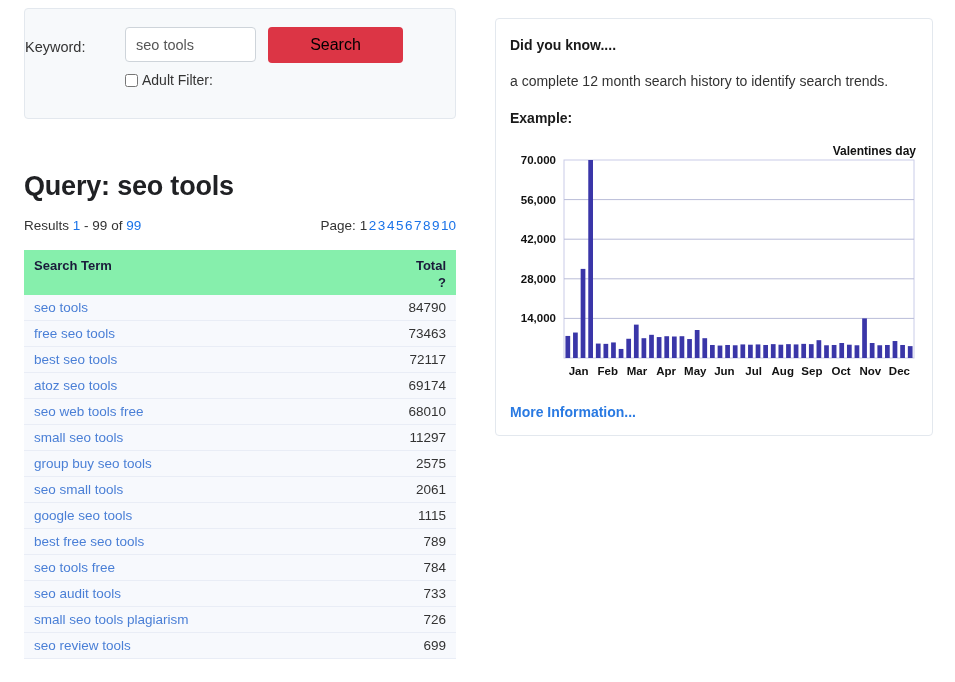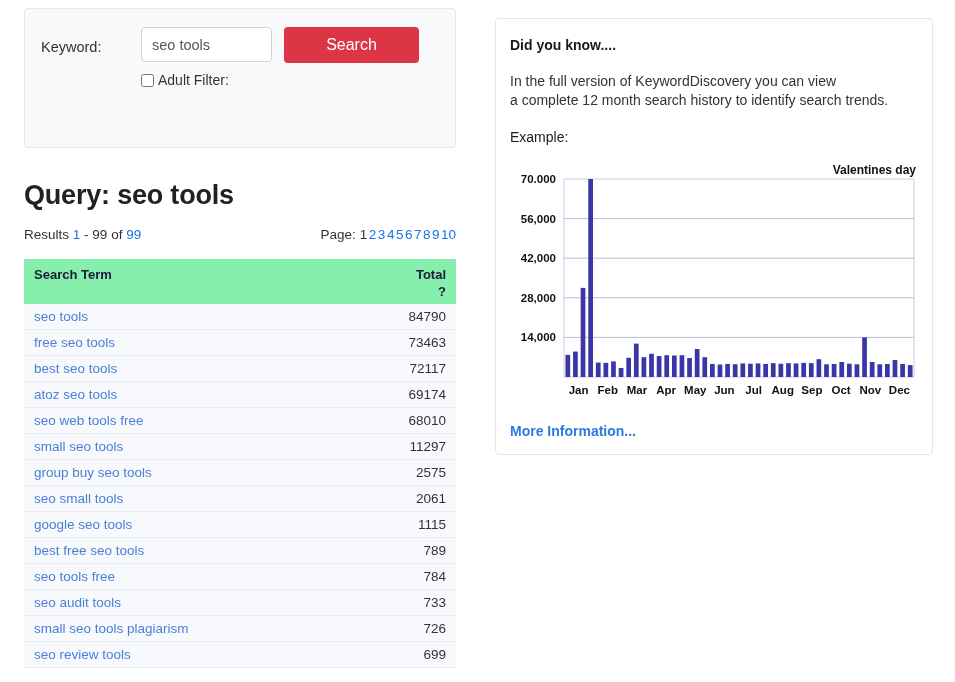--- a/index.html
+++ b/index.html
@@ -35,24 +35,24 @@
     top: 18px;
     width: 524px;
     padding-left: 14px;
   }
 
   
   .search-panel {
     background: #f7f9fb;
     border: 1px solid #e3e8ee;
     border-radius: 4px;
-    padding: 18px 16px 20px 16px;
+    padding: 18px 16px 20px 0;
     box-sizing: border-box;
     width: 432px;
-    height: 140px;
+    height: 111px;
   }
   .search-row {
     display: flex;
     align-items: flex-start;
   }
   .keyword-label {
     font-size: 14.5px;
     color: #333;
     width: 100px;
     padding-top: 12px;
@@ -75,21 +75,21 @@
     outline: none;
   }
   .keyword-input::placeholder { color: #9aa0a6; }
   .search-button {
     width: 135px;
     height: 36px;
     margin-left: 12px;
     background: #dc3545;
     border: none;
     border-radius: 4px;
-    color: #ffffff;
+    color: #000000;
     font-size: 16px;
     font-family: "Liberation Sans", sans-serif;
     cursor: pointer;
     vertical-align: top;
   }
   .adult-row {
     margin-top: 9px;
     margin-left: 0px;
     display: flex;
     align-items: center;
@@ -97,21 +97,21 @@
     color: #333;
   }
   .adult-row input[type=checkbox] {
     margin: 0 4px 0 0;
     width: 13px;
     height: 13px;
   }
 
   
   .query-title {
-    margin-top: 32px;
+    margin-top: 52px;
     font-size: 27px;
     font-weight: bold;
     color: #202124;
     letter-spacing: -0.2px;
   }
 
   
   .results-bar {
     margin-top: 16px;
     display: flex;
@@ -190,21 +190,21 @@
   }
   .info-body {
     margin-top: 19px;
     font-size: 14px;
     color: #333;
     line-height: 19px;
   }
   .info-example {
     margin-top: 19px;
     font-size: 14px;
-    font-weight: normal;
+    font-weight: bold;
     color: #1a1a1a;
   }
   .more-link {
     display: inline-block;
     margin-top: 10px;
     font-size: 14px;
     font-weight: bold;
     color: #2a7ae2;
     text-decoration: none;
   }
@@ -337,21 +337,20 @@
             <td class="total">699</td>
           </tr>
         </tbody>
     </table>
   </div>
 
   <div class="col-right">
     <div class="info-card">
       <div class="info-title">Did you know....</div>
       <div class="info-body">
-        <div>In the full version of KeywordDiscovery you can view</div>
         <div>a complete 12 month search history to identify search trends.</div>
       </div>
       <div class="info-example">Example:</div>
 
       <div class="chart-wrap">
         <div class="chart-annot">Valentines day</div>
         <svg class="chart-svg" id="chart-svg" width="408" height="250" viewBox="0 0 408 250">
             <rect x="54" y="16" width="350" height="198" fill="#ffffff" stroke="#c9cce8" stroke-width="1"></rect>
             <text x="46" y="20" text-anchor="end" font-size="11.5" font-weight="bold" fill="#111" font-family="&quot;Liberation Sans&quot;, sans-serif">70.000</text>
             <line x1="54" y1="55.599999999999994" x2="404" y2="55.599999999999994" stroke="#b9bcd8" stroke-width="1"></line>

